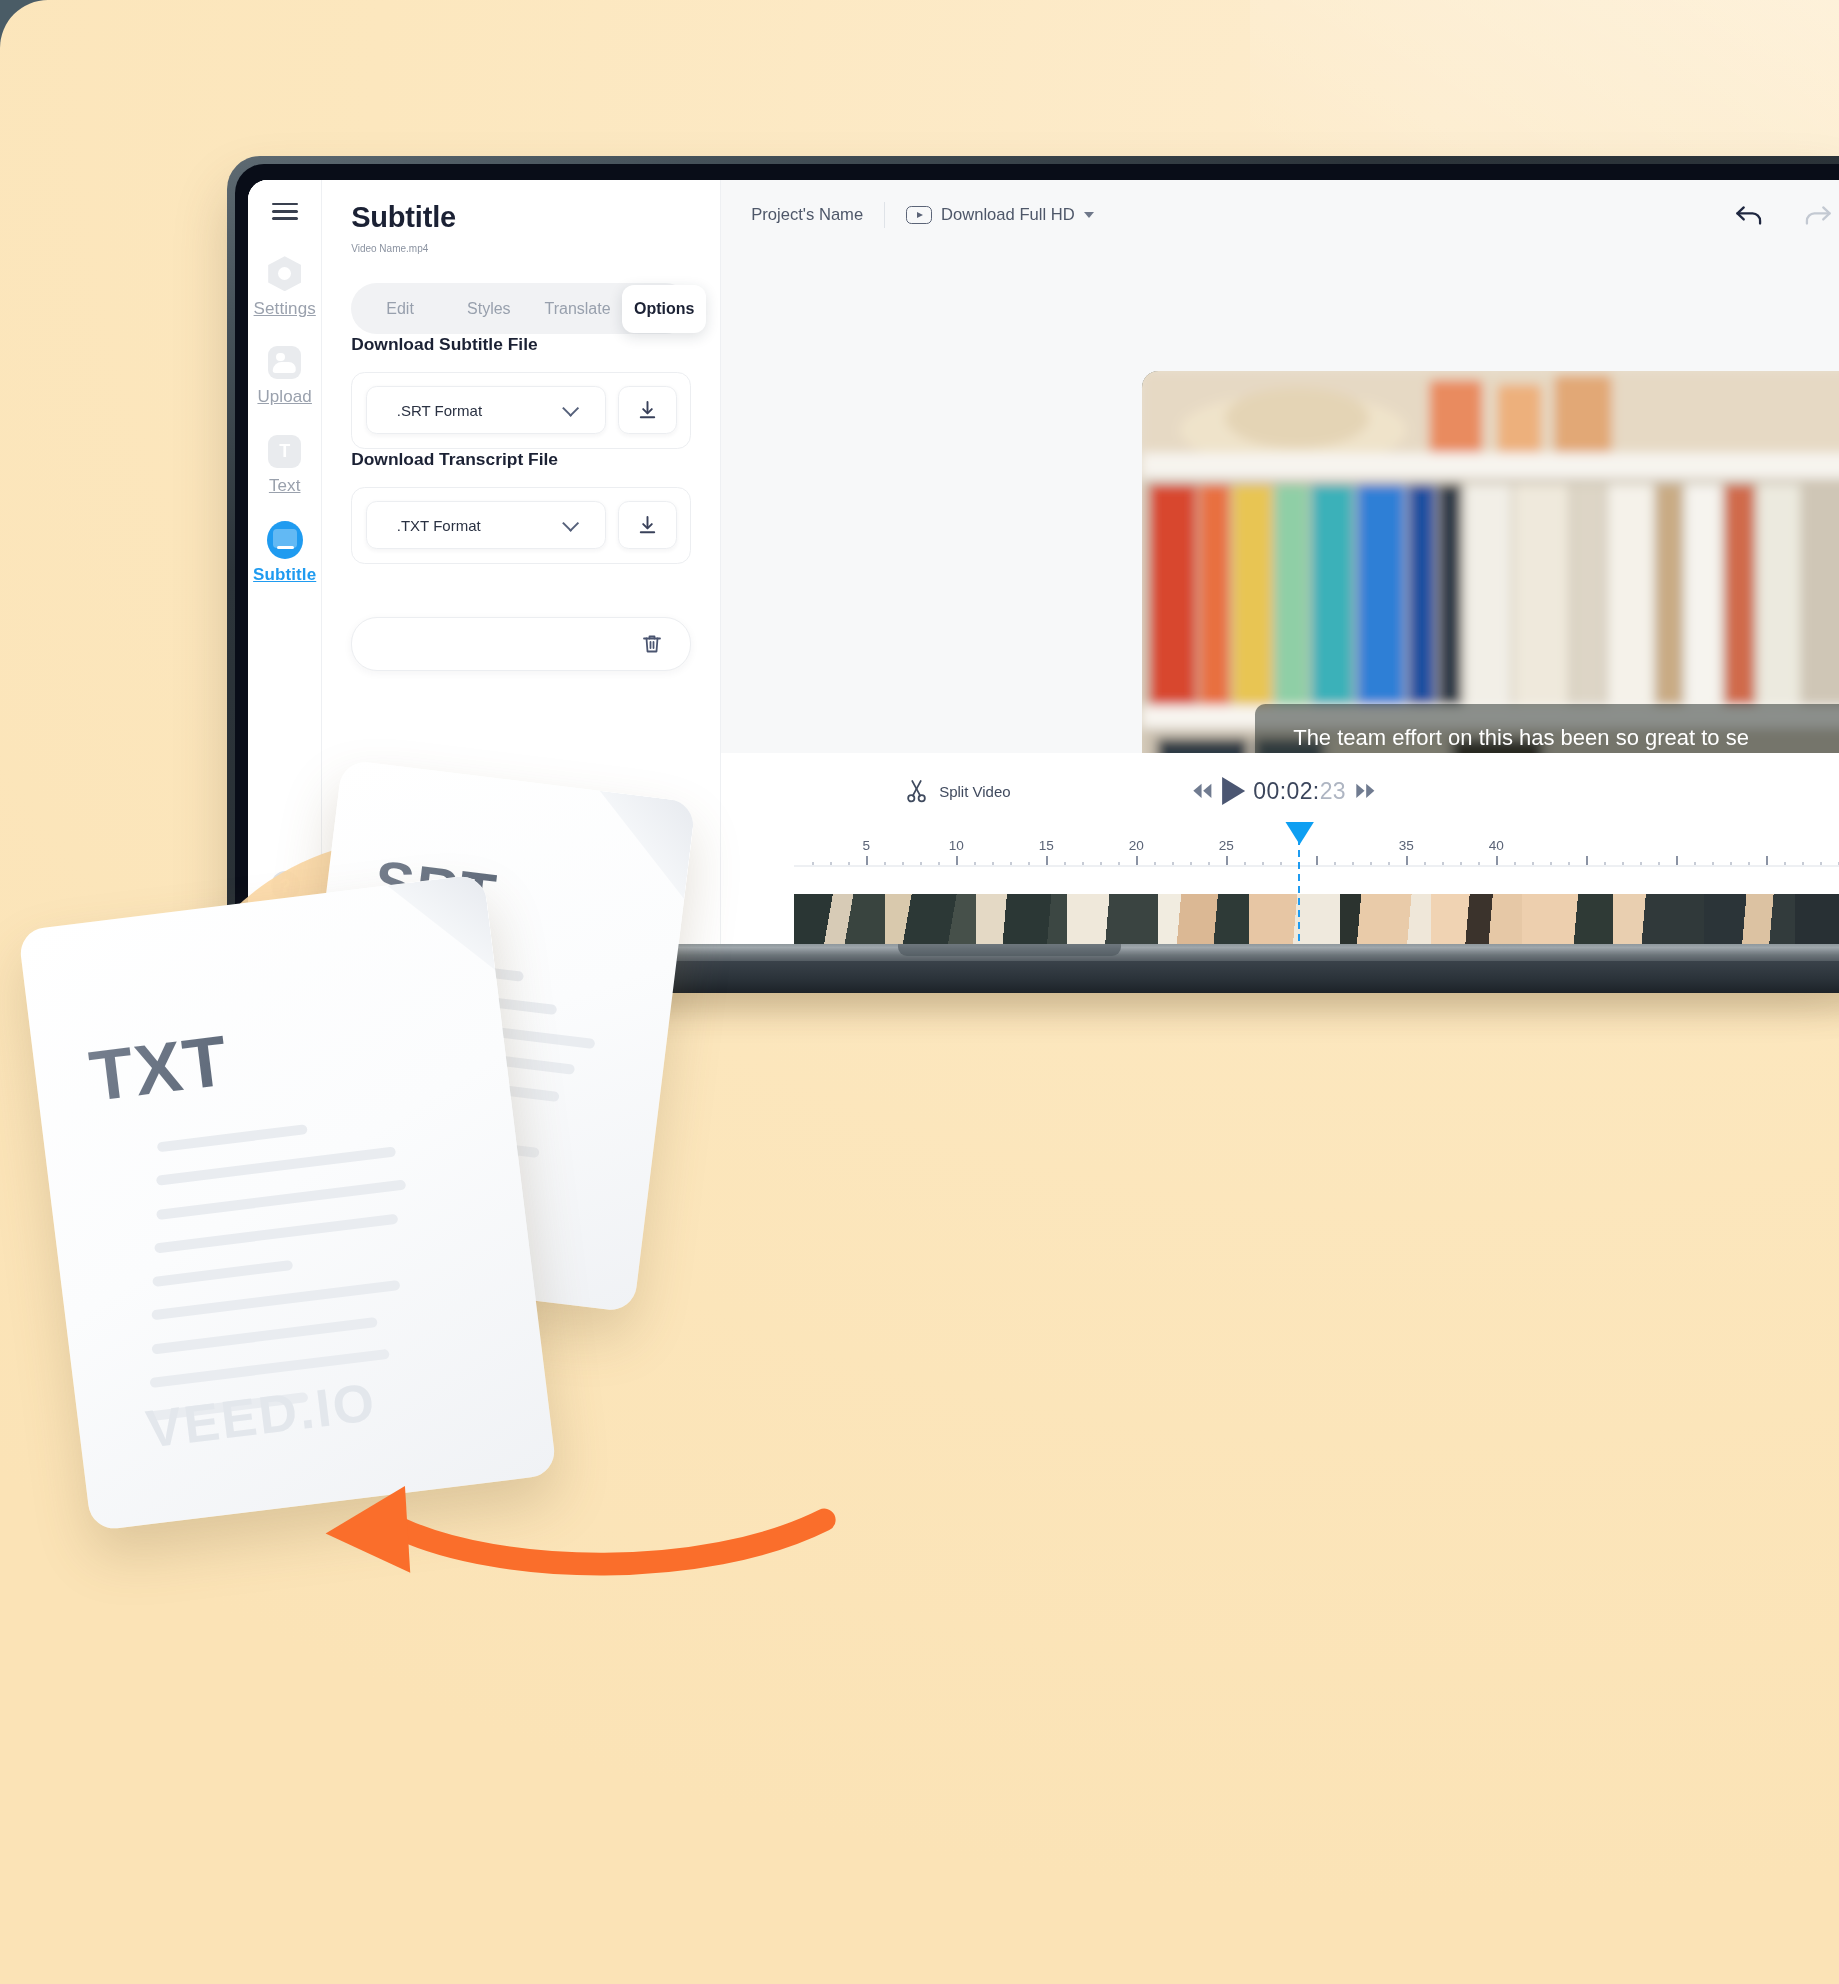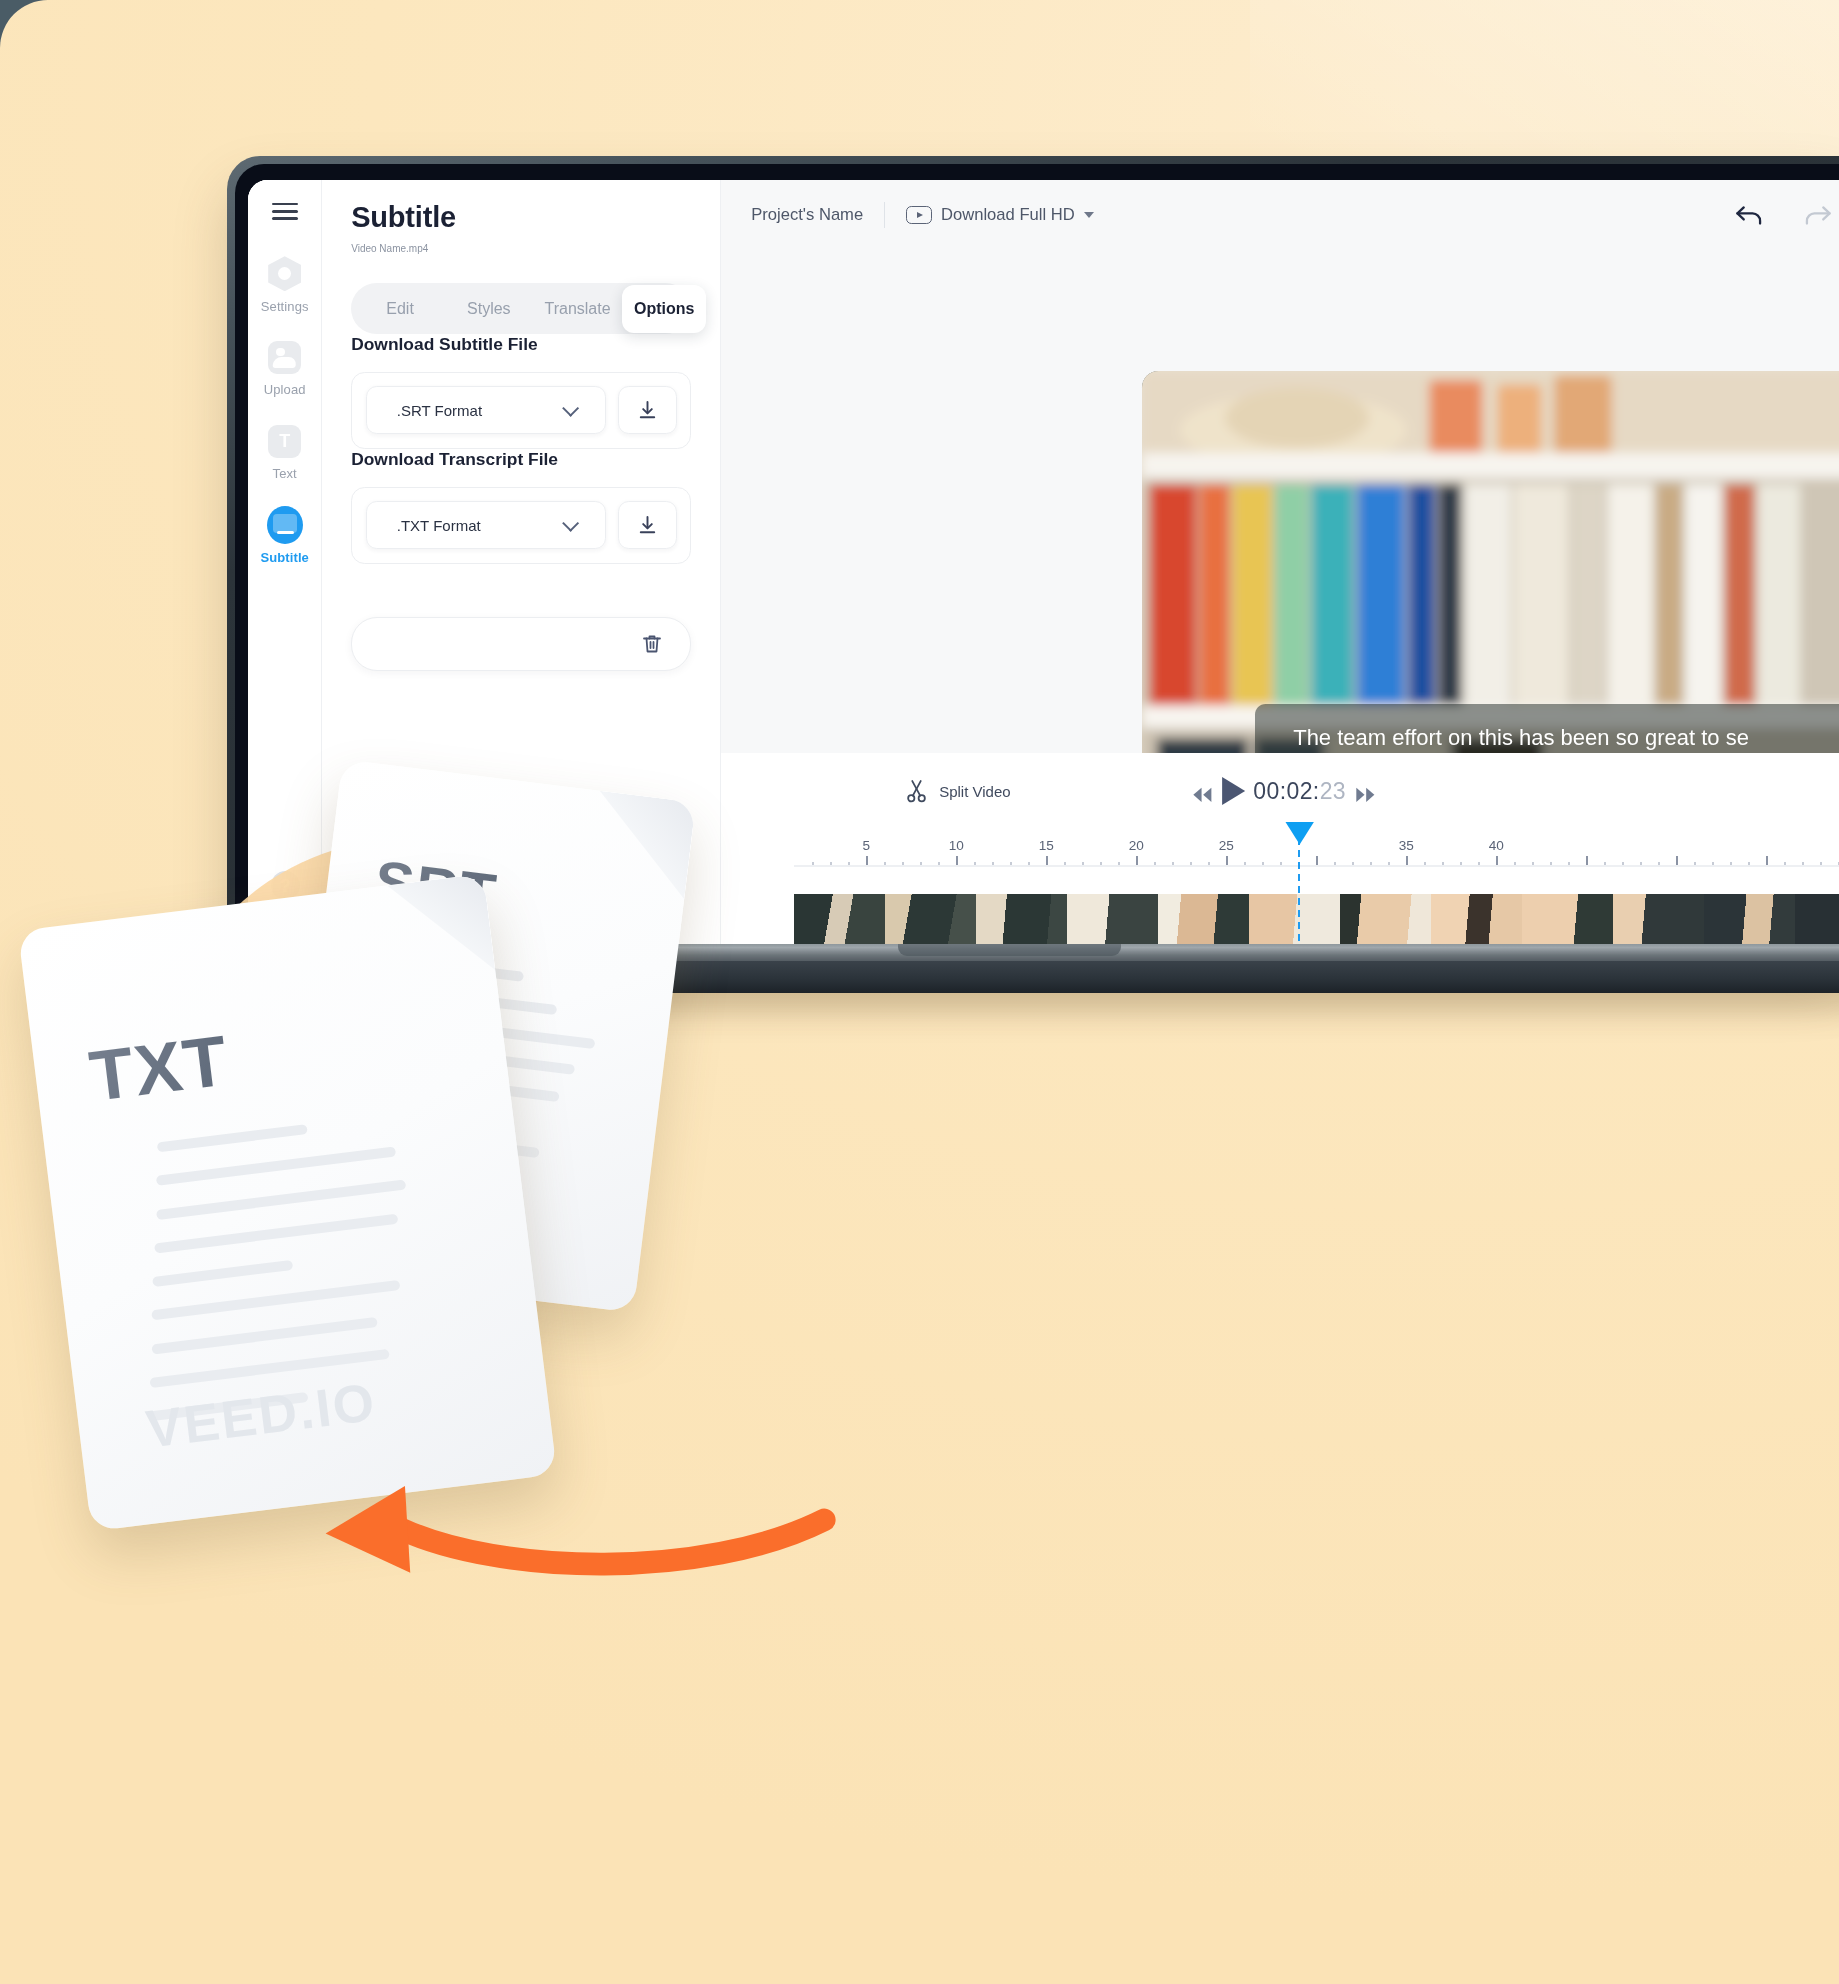--- a/index.html
+++ b/index.html
@@ -81,21 +81,21 @@
     padding-top:23px; position:relative;
   }
   .hamburger { width:26px; height:16.6px; display:flex; flex-direction:column;
     justify-content:space-between; margin-bottom:36px; cursor:pointer; }
   .hamburger span { display:block; height:2.3px; background:#39404f; border-radius:1.5px; }
 
   .rail-item { width:74px; display:flex; flex-direction:column; align-items:center;
     margin-bottom:26px; cursor:pointer; }
   .rail-ico { width:36px; height:36px; display:flex; align-items:center;
     justify-content:center; margin-bottom:6.8px; }
-  .rail-lbl { font-size:13px; color:#9aa1ad; letter-spacing:0.1px; }
+  .rail-lbl { font-size:17px; color:#9aa1ad; letter-spacing:0.1px;text-decoration:underline; }
   .rail-item.active .rail-lbl { color:#1f9bf0; font-weight:600; }
 
   .ico-settings { width:33px; height:35px; background:#e9ebee;
      clip-path:polygon(50% 0,100% 25%,100% 75%,50% 100%,0 75%,0 25%);
      display:flex; align-items:center; justify-content:center; }
   .ico-settings i { width:13px; height:13px; border-radius:50%; background:#fff; display:block; }
 
   .ico-upload { width:33px; height:33px; background:#e9ebee; border-radius:9px; position:relative; overflow:hidden;}
   .ico-upload i { position:absolute; left:8.3px; top:6.8px; width:8.3px; height:8.3px; border-radius:50%; background:#fff; }
   .ico-upload b { position:absolute; left:5.3px; bottom:5.3px; width:23px; height:11.3px; background:#fff;
@@ -186,21 +186,21 @@
      display:flex; align-items:center; padding-left:38px;
      color:#fff; font-size:22px; white-space:nowrap; overflow:hidden;
   }
 
   
   .timeline { height:206px; background:#fff; position:relative; }
   .tl-controls { height:76px; display:flex; align-items:center; position:relative; }
   .split { position:absolute; left:185px; display:flex; align-items:center; gap:12px;
      font-size:15px; color:#404a5e; cursor:pointer; }
   .transport { position:absolute; left:50%; transform:translateX(-50%);
-     display:flex; align-items:flex-end; gap:8px; }
+     display:flex; align-items:center; gap:8px; }
   .tbtn { cursor:pointer; display:flex; }
   .play-tri { width:0;height:0;border-left:23px solid #4b5672;
      border-top:14.4px solid transparent;border-bottom:14.4px solid transparent; cursor:pointer; }
   .tcode { font-size:23px; color:#3c465c; letter-spacing:0.4px; }
   .tcode .frames { color:#aeb5c2; }
 
   .ruler { position:absolute; left:73px; right:0; top:76px; height:38px; }
   .tick { position:absolute; bottom:0; width:1.5px; background:#c7ccd6; }
   .tick.major { height:10.6px; background:#8b93a4; }
   .tick.minor { height:5.3px; }

